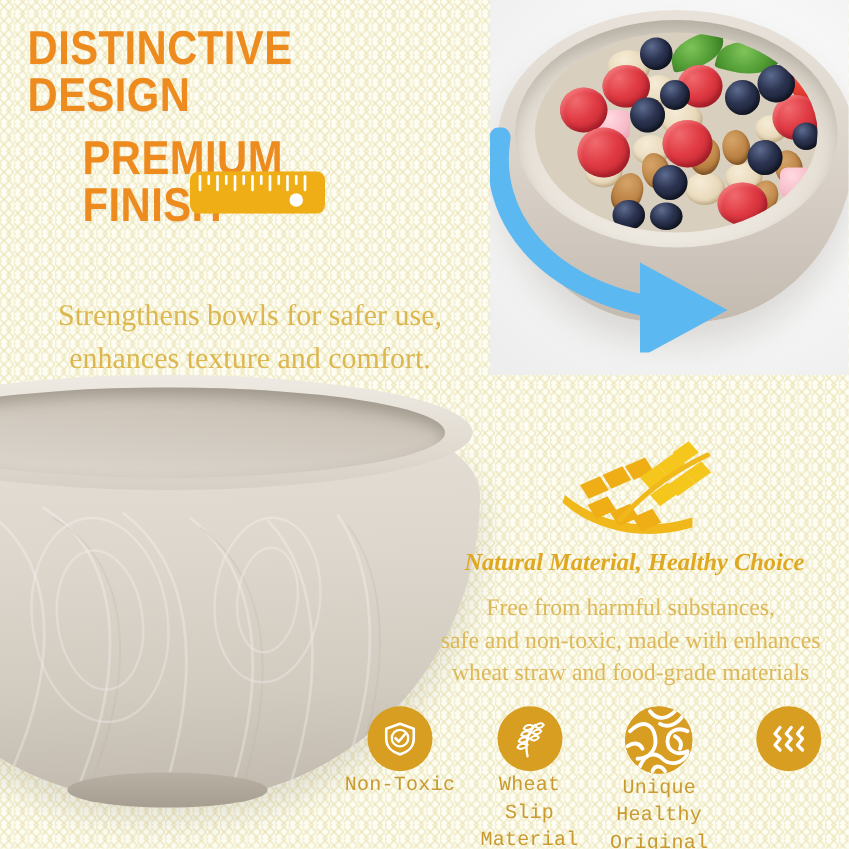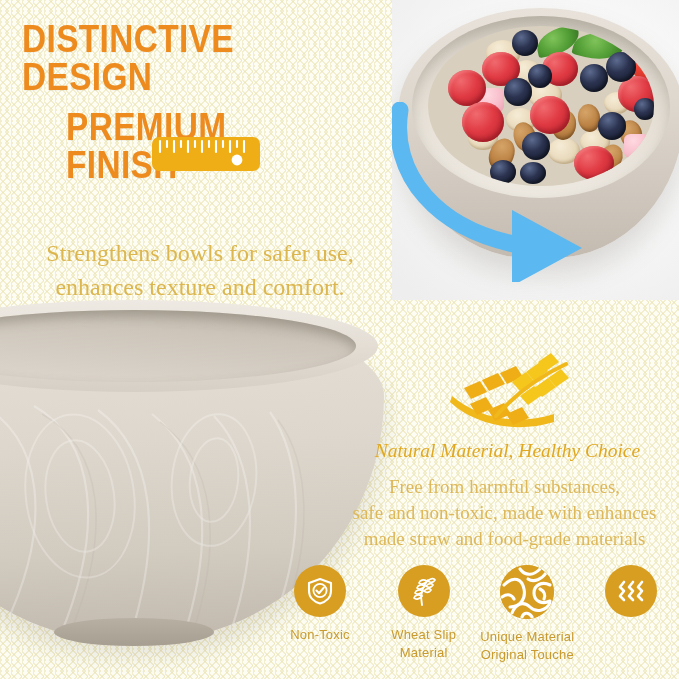--- a/index.html
+++ b/index.html
@@ -131,43 +131,43 @@
     position:absolute;left:170px;top:318px;width:160px;height:28px;
     border-radius:50%;
     background:linear-gradient(180deg,#b9b0a4 0%,#a79e92 100%);
     filter:blur(.4px);
   }
 
   
   #wheat-emblem{position:absolute;left:450px;top:352px;width:124px;height:78px;}
   #nat-head{
     position:absolute;left:336px;top:440px;width:343px;text-align:center;
-    font-family:"Liberation Serif",serif;font-style:italic;font-weight:normal;
+    font-family:"Liberation Serif",serif;font-style:italic;font-weight:bold;
     color:#E0A821;font-size:19.5px;
   }
   #nat-body{
     position:absolute;left:330px;top:474px;width:349px;text-align:center;
     font-family:"Liberation Serif",serif;
     color:#DDB85A;font-size:19px;line-height:1.36;
   }
 
   
   #badges{
     position:absolute;left:272px;top:565px;width:407px;height:110px;
     display:flex;justify-content:space-between;align-items:flex-start;
   }
   .badge{width:96px;text-align:center;}
   .badge-circle{
     width:52px;height:52px;border-radius:50%;
     background:#D79E21;margin:0 auto;
     display:flex;align-items:center;justify-content:center;
   }
   .badge-label{
-    margin-top:9px;font-family:Liberation Sans, sans-serif;
-    color:#C89A2F;font-size:13px;line-height:1.38;letter-spacing:.2px;
+    font-family:Liberation Mono, monospace;
+    color:#C89A2F;font-size:16px;line-height:1.38;letter-spacing:.2px;
   }
 </style>
 </head>
 <body>
 
 <div id="stage">
 
   <div id="photo">
     <div class="photo-bg"></div>
 
@@ -310,21 +310,21 @@
       <path d="M98,26 l13,-9 l8,9 l-13,9 Z"></path>
     </g>
     <path d="M46,64 C62,46 86,26 116,12" fill="none" stroke="#F0B81B" stroke-width="4" stroke-linecap="round"></path>
   </svg>
 
   <div id="nat-head">Natural Material, Healthy Choice</div>
 
   <div id="nat-body">
     <div>Free from harmful substances,</div>
     <div>safe and non-toxic, made with enhances</div>
-    <div>made straw and food-grade materials</div>
+    <div>wheat straw and food-grade materials</div>
   </div>
 
   <div id="badges">
 
     <div class="badge">
       <div class="badge-circle">
         <svg width="30" height="30" viewBox="0 0 30 30">
           <path d="M15,3 L26,7 V15 C26,21.5 21,25.8 15,27.5 C9,25.8 4,21.5 4,15 V7 Z" fill="none" stroke="#ffffff" stroke-width="2.1" stroke-linejoin="round"></path>
           <circle cx="15" cy="14.5" r="6.6" fill="none" stroke="#ffffff" stroke-width="1.8"></circle>
           <path d="M11.4,14.6 L14,17.2 L18.8,11.6" fill="none" stroke="#ffffff" stroke-width="2.1" stroke-linecap="round" stroke-linejoin="round"></path>
@@ -366,21 +366,21 @@
             <path d="M50,20 C42,16 34,20 34,28 C34,36 42,40 50,36"></path>
             <path d="M20,4 C26,12 34,10 40,4"></path>
             <path d="M2,32 C8,28 12,30 14,34"></path>
             <path d="M28,14 C34,18 42,14 46,8"></path>
             <path d="M22,52 C24,46 30,48 32,52"></path>
             <path d="M40,24 C44,26 46,30 44,34"></path>
           </g>
         </svg>
       </div>
       <div class="badge-label">
-        <div>Unique Material</div>
+        <div>Unique Healthy</div>
         <div>Original Touche</div>
       </div>
     </div>
 
     <div class="badge">
       <div class="badge-circle">
         <svg width="28" height="28" viewBox="0 0 28 28">
           <g fill="none" stroke="#ffffff" stroke-width="2.6" stroke-linecap="round" stroke-linejoin="round">
             <path d="M7,5 L3,10 L7,14 L3,19 L7,23"></path>
             <path d="M16,5 L12,10 L16,14 L12,19 L16,23"></path>

